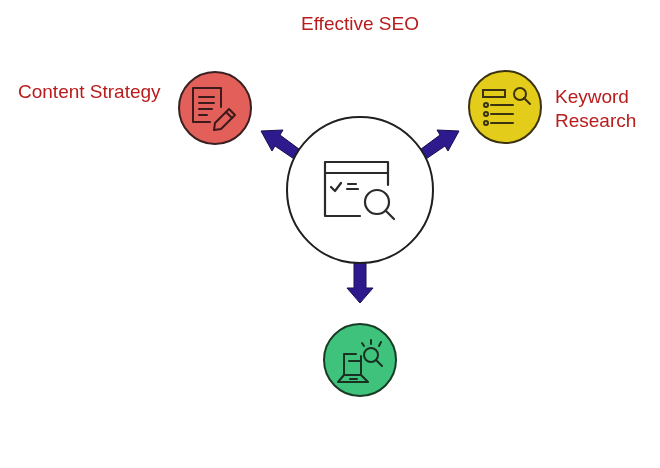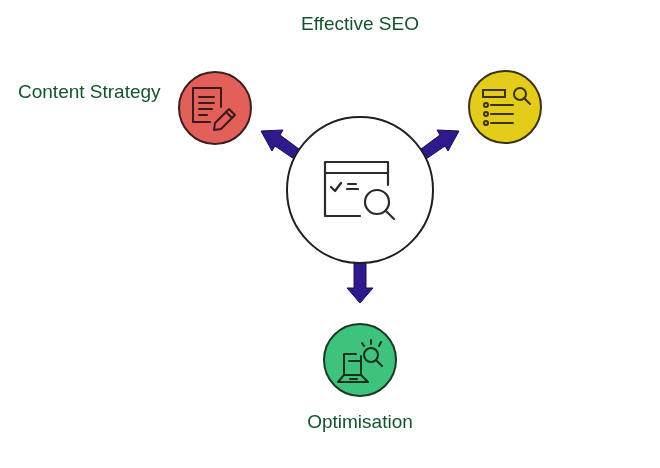--- a/index.html
+++ b/index.html
@@ -1,18 +1,18 @@
 <!DOCTYPE html>
 <html><head>
 <meta charset="utf-8">
 <style>
   html, body { margin: 0; padding: 0; background: #ffffff; }
   body { width: 660px; height: 468px; position: relative; overflow: hidden;
          font-family: "Liberation Sans", "DejaVu Sans", sans-serif; }
-  .label { position: absolute; color: #14532d; font-size: 19px; line-height: 24px; }
+  .label { position: absolute; color: #b91c1c; font-size: 19px; line-height: 24px; }
   svg.diagram { position: absolute; left: 0; top: 0; }
 </style>
 </head>
 <body>
 
 <svg class="diagram" width="660" height="468" viewBox="0 0 660 468">
 
   <g fill="#2e1a8c" stroke="#1a1050" stroke-width="1">
     <polygon points="303,152 297,161 275,146 272,151 261,131 283,130 280,135"></polygon>
   </g>
@@ -78,17 +78,18 @@
       <line x1="381" y1="342" x2="379" y2="346"></line>
     </g>
   </g>
 </svg>
 
 <div class="label" style="left:301px; top:12px;">Effective SEO</div>
 
 <div class="label" style="left:18px; top:80px;">Content Strategy</div>
 
 <div class="label" style="left:555px; top:85px;">
+  <div>Keyword</div>
+  <div>Research</div>
 </div>
 
 <div class="label" style="left:300px; top:410px; width:120px; text-align:center;">
-  <div>Optimisation</div>
 </div>
 
 </body></html>

